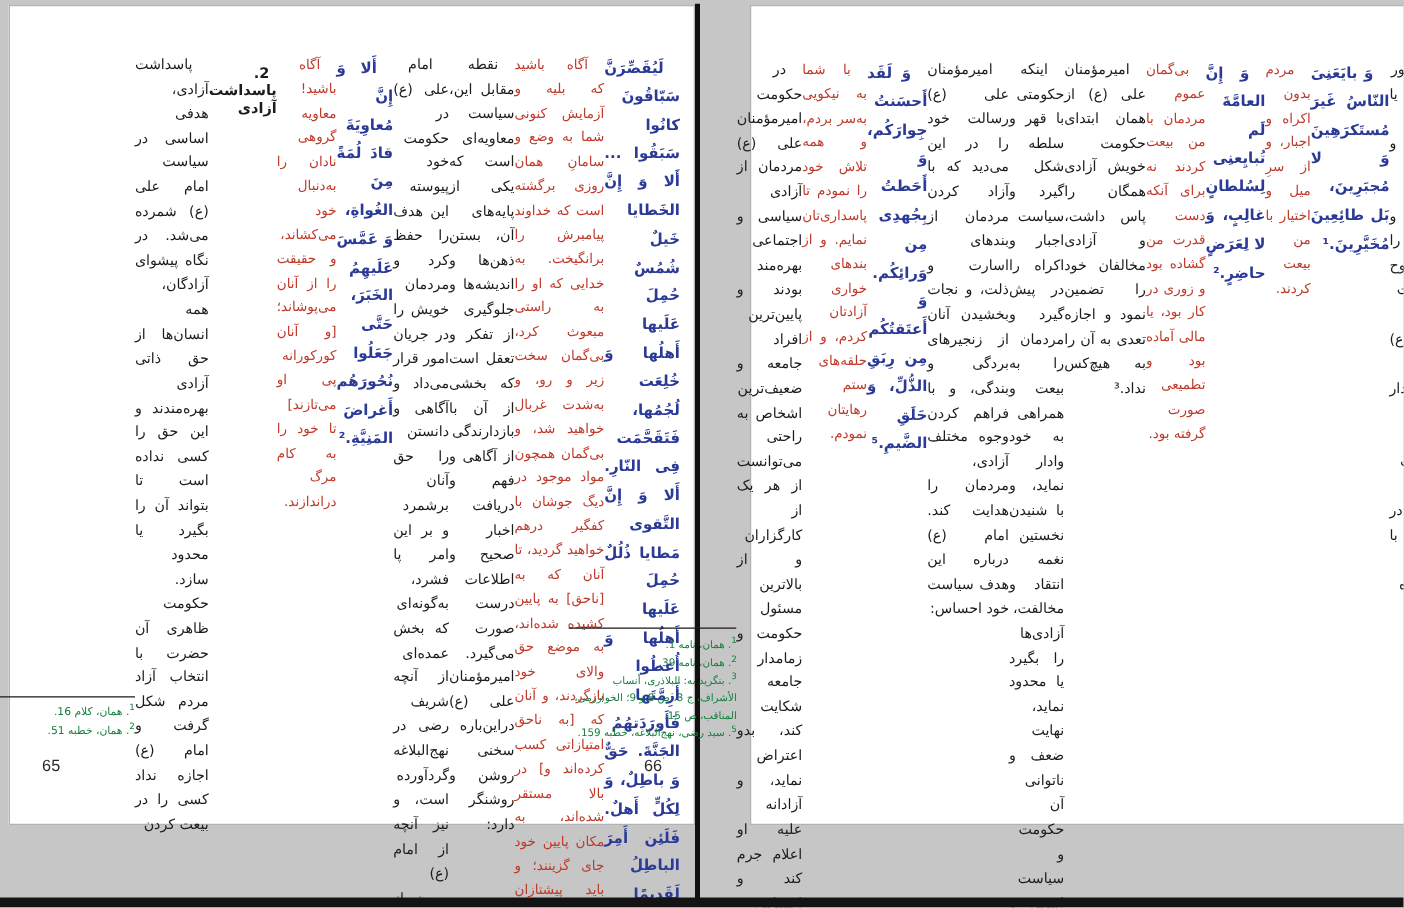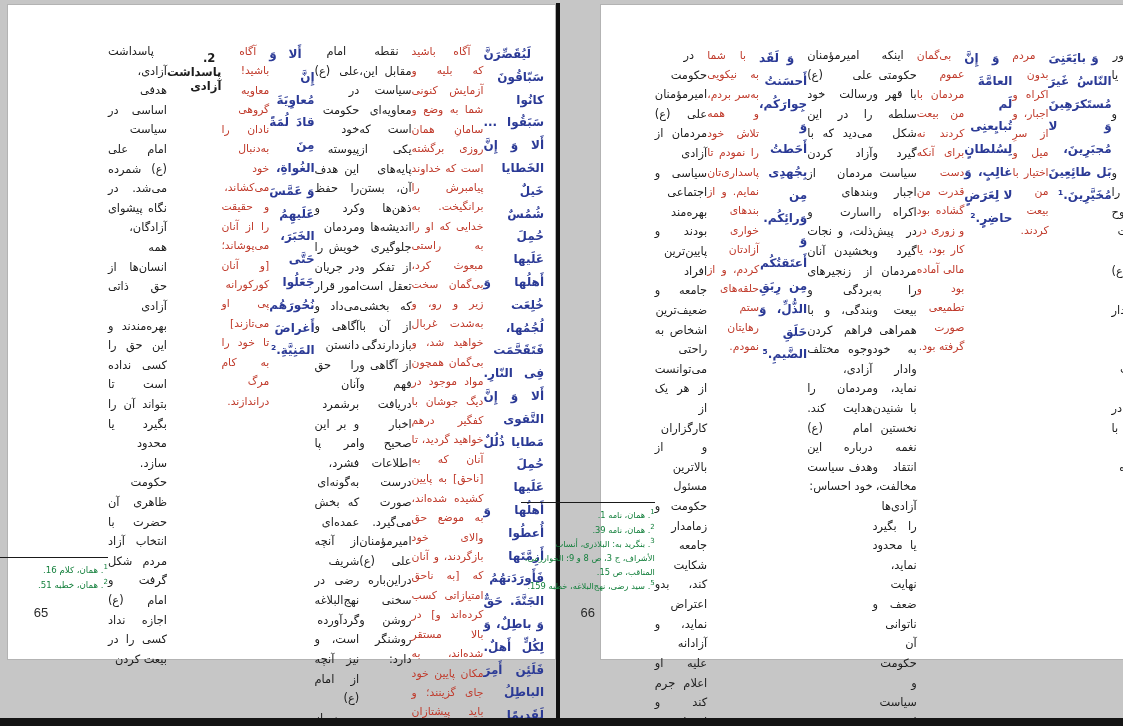--- a/index.html
+++ b/index.html
@@ -74,20 +74,21 @@
   </div>
 
   <div class="spine"></div>
 
   <div class="page right">
     <p class="body-para">مجبور کنند یا تحت فشار و نفوذ قرار دهند، و آزادی را که روح حکومت امام علی (ع) بود خدشه‌دار سازند. آن حضرت درباره آزادی در بیعت با خود فرموده است:</p>
     <p class="arabic">وَ بايَعَنِىَ النّاسُ غَيرَ مُستَكرَهِينَ وَ لا مُجبَرِينَ، بَل طائِعِينَ مُخَيَّرِينَ.¹</p>
     <p class="translation">مردم بدون اکراه و اجبار، و از سرِ میل و اختیار با من بیعت کردند.</p>
     <p class="arabic">وَ إِنَّ العامَّةَ لَم تُبايِعنِى لِسُلطانٍ غالِبٍ، وَ لا لِعَرَضٍ حاضِرٍ.²</p>
     <p class="translation">بی‌گمان عموم مردمان با من بیعت کردند نه برای آنکه دست قدرت من گشاده بود و زوری در کار بود، یا مالی آماده بود و تطمیعی صورت گرفته بود.</p>
+    <p class="body-para">امیرمؤمنان علی (ع) از همان ابتدای حکومت خویش آزادی همگان را پاس داشت، و آزادی مخالفان خود را تضمین نمود و اجازه تعدی به آن را به هیچ‌کس نداد.³</p>
     <p class="body-para">اینکه حکومتی با قهر و سلطه شکل گیرد و سیاست اجبار و اکراه را در پیش گیرد و مردمان را به بیعت و همراهی به خود وادار نماید، و با شنیدن نخستین نغمه انتقاد و مخالفت، آزادی‌ها را بگیرد یا محدود نماید، نهایت ضعف و ناتوانی آن حکومت و سیاست است؛ و اینکه حکومتی آزادی‌های مشروع و قانونی را پاس دارد، مخالفت مخالفان خود را - تا آنجا که به حقوق مردمان تعدی نشود- تحمل نماید و آن را از حقوق آنان برشمارد، نهایت قوت و توانایی آن حکومت است، چنان‌که امام علی (ع) در حکومت خود این سیاست را دنبال کرد و وجوه مختلف آزادی را پاس داشت.⁴</p>
     <p class="body-para">امیرمؤمنان علی (ع) رسالت خود را در این می‌دید که با آزاد کردن مردمان از بندهای اسارت و ذلت، و نجات بخشیدن آنان از زنجیرهای بردگی و بندگی، و با فراهم کردن وجوه مختلف آزادی، مردمان را هدایت کند. امام (ع) درباره این هدف سیاست خود احساس:</p>
     <p class="arabic">وَ لَقَد أَحسَنتُ جِوارَكُم، وَ أَحَطتُ بِجُهدِى مِن وَرائِكُم. وَ أَعتَقتُكُم مِن رِبَقِ الذُّلِّ، وَ حَلَقِ الضَّيمِ.⁵</p>
     <p class="translation">با شما به نیکویی به‌سر بردم، و همه تلاش خود را نمودم تا پاسداری‌تان نمایم. و از بندهای خواری آزادتان کردم، و از حلقه‌های ستم رهایتان نمودم.</p>
     <p class="body-para">در حکومت امیرمؤمنان علی (ع) مردمان از آزادی سیاسی و اجتماعی بهره‌مند بودند و پایین‌ترین افراد جامعه و ضعیف‌ترین اشخاص به راحتی می‌توانست از هر یک از کارگزاران و از بالاترین مسئول حکومت و زمامدار جامعه شکایت کند، بدو اعتراض نماید، و آزادانه علیه او اعلام جرم کند و احساس خطر نکند و خود را در</p>
 
     <div class="page-footer">
       <div class="footnote-rule"></div>
       <div class="footnotes">
         <div class="footnote"><sup>1</sup><span>. همان، نامه 1.</span></div>

